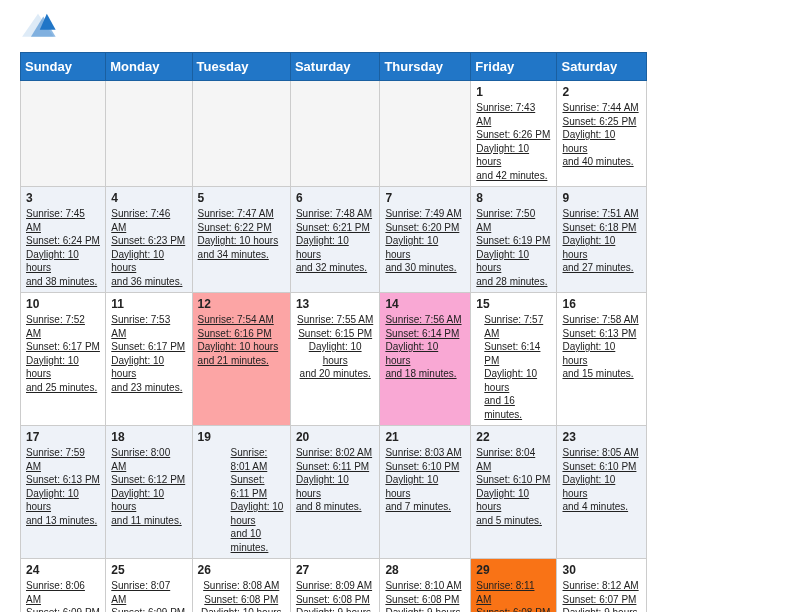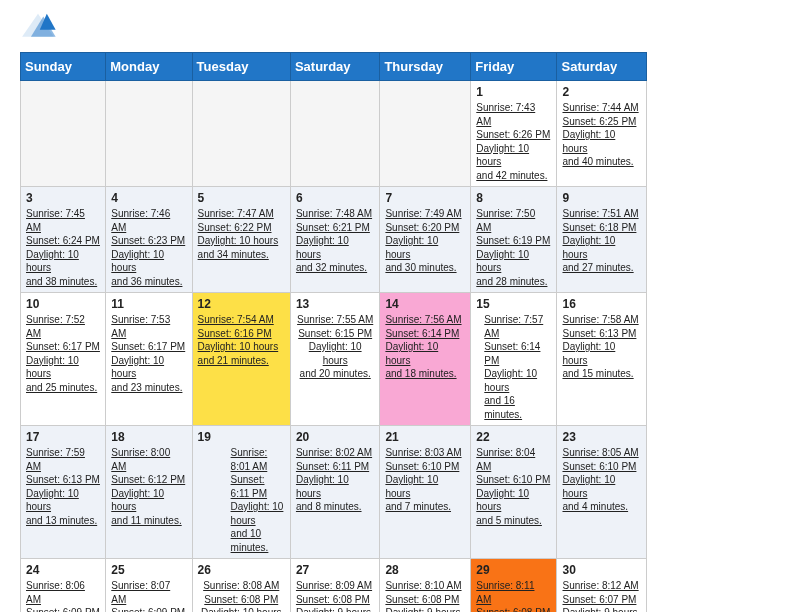--- a/index.html
+++ b/index.html
@@ -216,21 +216,21 @@
 Daylight: 10 hours
 and 25 minutes.</div>
           </td>
           <td style="background: rgb(255, 255, 255);">
             <span class="day-num">11</span>
             <div class="day-info" style="white-space: pre-line;">Sunrise: 7:53 AM
 Sunset: 6:17 PM
 Daylight: 10 hours
 and 23 minutes.</div>
           </td>
-          <td style="background: #fde047;">
+          <td style="background: #fca5a5;">
             <span class="day-num">12</span>
             <div class="day-info" style="white-space: pre-line;">Sunrise: 7:54 AM
 Sunset: 6:16 PM
 Daylight: 10 hours
 and 21 minutes.</div>
           </td>
           <td style="background: rgb(255, 255, 255); margin-top: 36px;">
             <span class="day-num">13</span>
             <div class="day-info" style="white-space: pre-line; text-align: center;">Sunrise: 7:55 AM
 Sunset: 6:15 PM

